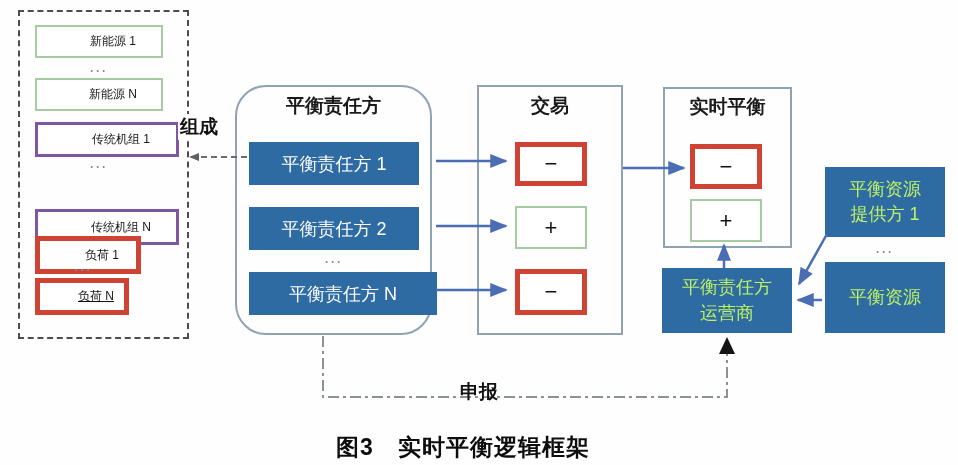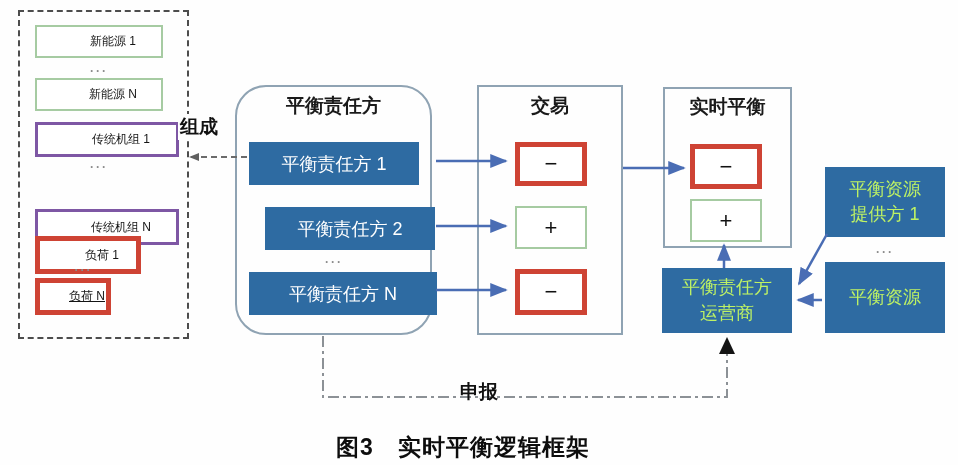--- a/index.html
+++ b/index.html
@@ -60,29 +60,29 @@
 
   <div class="dashed-group">
     <div class="nbox b-green" style="left:15px;top:13px;width:128px;height:33px;">新能源 1</div>
     <div class="dots" style="left:15px;top:53px;width:128px;">···</div>
     <div class="nbox b-green" style="left:15px;top:66px;width:128px;height:33px;">新能源 N</div>
     <div class="nbox b-purple" style="left:15px;top:110px;width:144px;height:35px;">传统机组 1</div>
     <div class="dots" style="left:15px;top:149px;width:128px;">···</div>
     <div class="nbox b-purple" style="left:15px;top:162px;width:144px;height:36px;margin-top:35px;">传统机组 N</div>
     <div class="nbox b-red" style="left:15px;top:224px;width:106px;height:38px;">负荷 1</div>
     <div class="dots" style="left:15px;top:252px;width:97px;">···</div>
-    <div class="nbox b-red" style="left:15px;top:266px;width:76px;height:37px;text-decoration:underline;">负荷 N</div>
+    <div class="nbox b-red" style="left:15px;top:266px;width:94px;height:37px;text-decoration:underline;">负荷 N</div>
   </div>
 
   <div class="floatlabel" style="left:178px;top:114px;">组成</div>
 
   <div class="panel" style="left:235px;top:85px;width:197px;height:250px;border-radius:31px;">
     <div class="ptitle">平衡责任方</div>
     <div class="bluebox" style="left:12px;top:55px;width:170px;height:43px;">平衡责任方 1</div>
-    <div class="bluebox" style="left:28px;top:120px;width:170px;height:43px;">平衡责任方 2</div>
+    <div class="bluebox" style="left:12px;top:120px;width:170px;height:43px;">平衡责任方 2</div>
     <div class="dots" style="left:12px;top:169px;width:170px;">···</div>
     <div class="bluebox" style="left:12px;top:185px;width:188px;height:43px;">平衡责任方 N</div>
   </div>
 
   <div class="panel" style="left:477px;top:85px;width:146px;height:250px;">
     <div class="ptitle">交易</div>
     <div class="signbox b-red-mid" style="left:36px;top:55px;width:72px;height:44px;">−</div>
     <div class="signbox b-green" style="left:36px;top:119px;width:72px;height:43px;">+</div>
     <div class="signbox b-red-mid" style="left:36px;top:182px;width:72px;height:46px;">−</div>
   </div>

